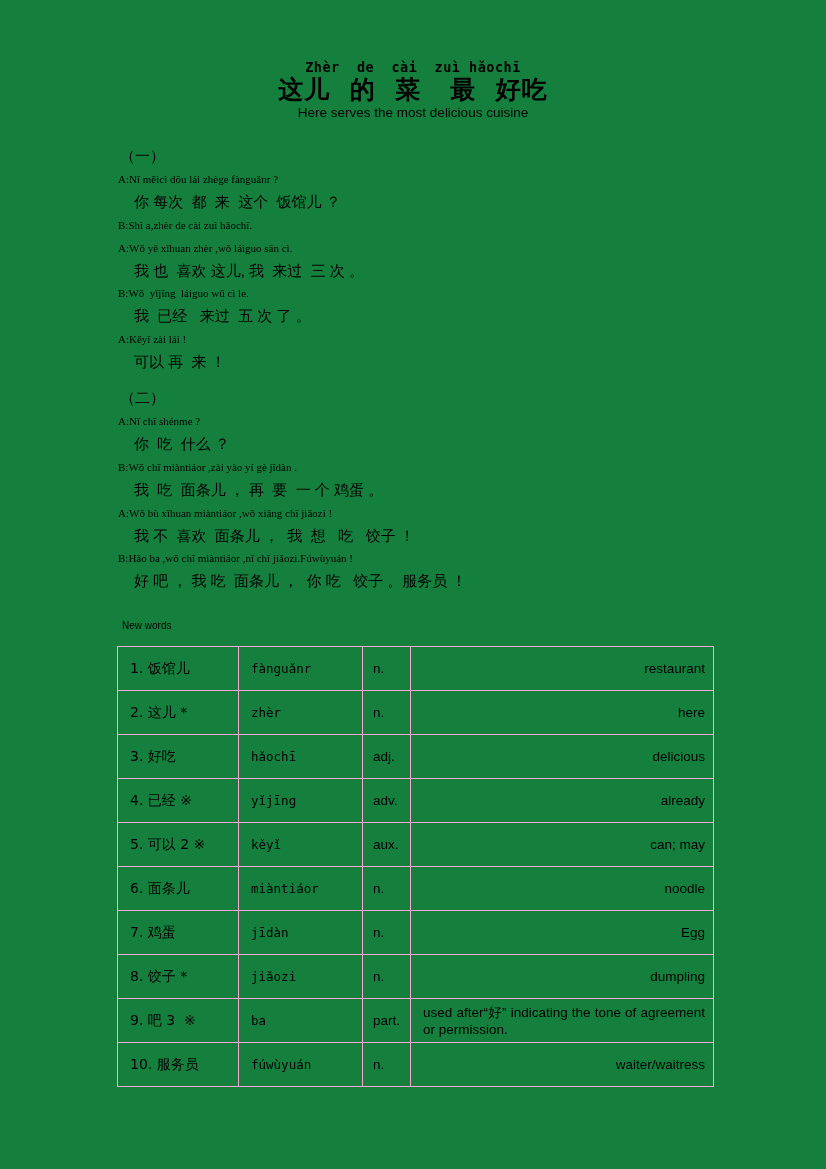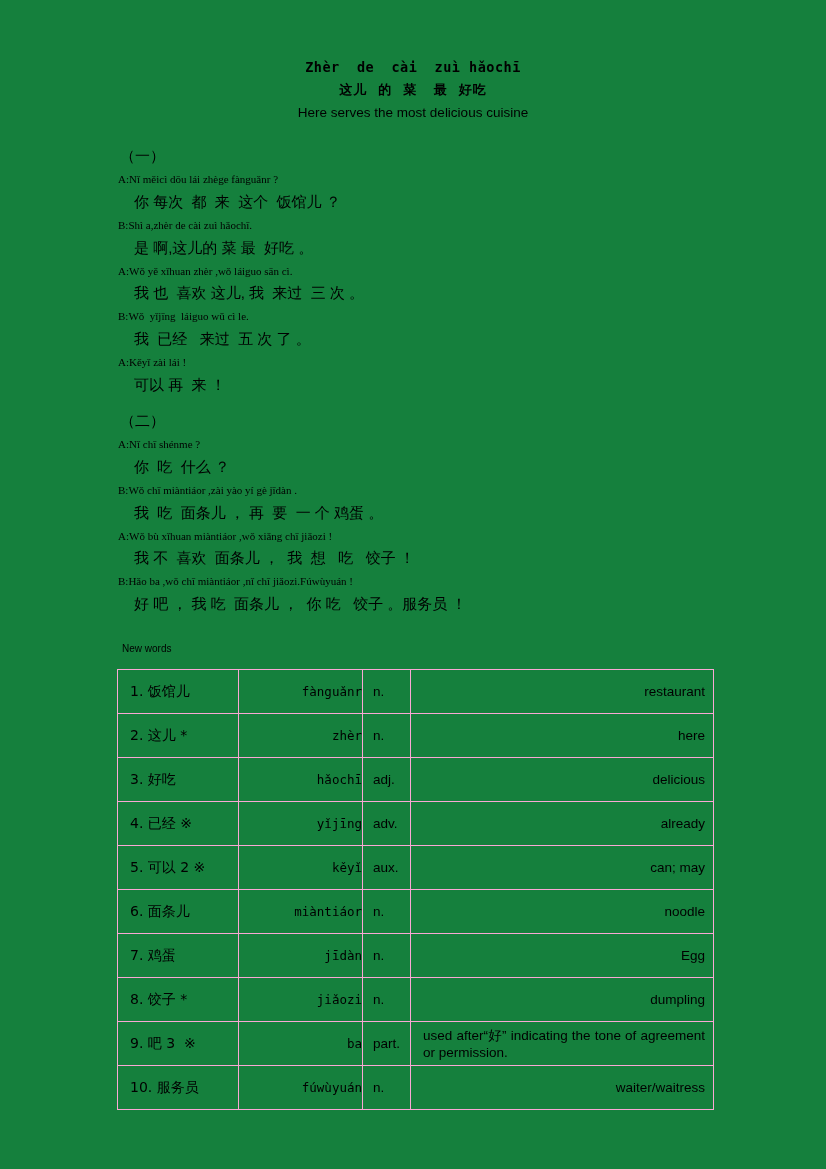--- a/index.html
+++ b/index.html
@@ -28,21 +28,21 @@
     font-family: "DejaVu Sans Mono", monospace;
     font-weight: bold;
     font-size: 13.5px;
     line-height: 20px;
     white-space: pre;
     letter-spacing: 0.5px;
   }
   .title-hanzi {
     font-family: "DejaVu Sans", sans-serif;
     font-weight: bold;
-    font-size: 13px;
+    font-size: 25px;
     line-height: 25px;
     white-space: pre;
     letter-spacing: 1px;
   }
   .title-english {
     font-family: "Liberation Sans", sans-serif;
     font-size: 13.5px;
     line-height: 21px;
   }
 
@@ -99,21 +99,20 @@
     font-family: "DejaVu Sans", sans-serif;
     font-size: 14px;
     padding-left: 12px;
     white-space: pre;
   }
   td.pinyin-cell {
     font-family: "DejaVu Sans Mono", monospace;
     font-size: 12.5px;
     padding-left: 12px;
     white-space: pre;
-    text-align: right;
   }
   td.pos-cell {
     font-family: "Liberation Sans", sans-serif;
     font-size: 13.5px;
     padding-left: 10px;
   }
   td.meaning-cell {
     font-family: "Liberation Sans", sans-serif;
     font-size: 13.5px;
     padding-left: 12px;
@@ -143,21 +142,20 @@
 
     <div class="dialogue first">
       <div class="section-label">（一）</div>
 
       <div class="dline">
         <div class="pinyin">A:Nǐ měicì dōu lái zhège fànguǎnr ?</div>
         <div class="hanzi">你 每次  都  来  这个  饭馆儿 ？</div>
       </div>
       <div class="dline">
         <div class="pinyin">B:Shì a,zhèr de cài zuì hǎochī.</div>
-        <div class="hanzi">是 啊,这儿的 菜 最  好吃 。</div>
       </div>
       <div class="dline">
         <div class="pinyin">A:Wǒ yě xǐhuan zhèr ,wǒ láiguo sān cì.</div>
         <div class="hanzi">我 也  喜欢 这儿, 我  来过  三 次 。</div>
       </div>
       <div class="dline">
         <div class="pinyin">B:Wǒ  yǐjīng  láiguo wǔ cì le.</div>
         <div class="hanzi">我  已经   来过  五 次 了 。</div>
       </div>
       <div class="dline">

